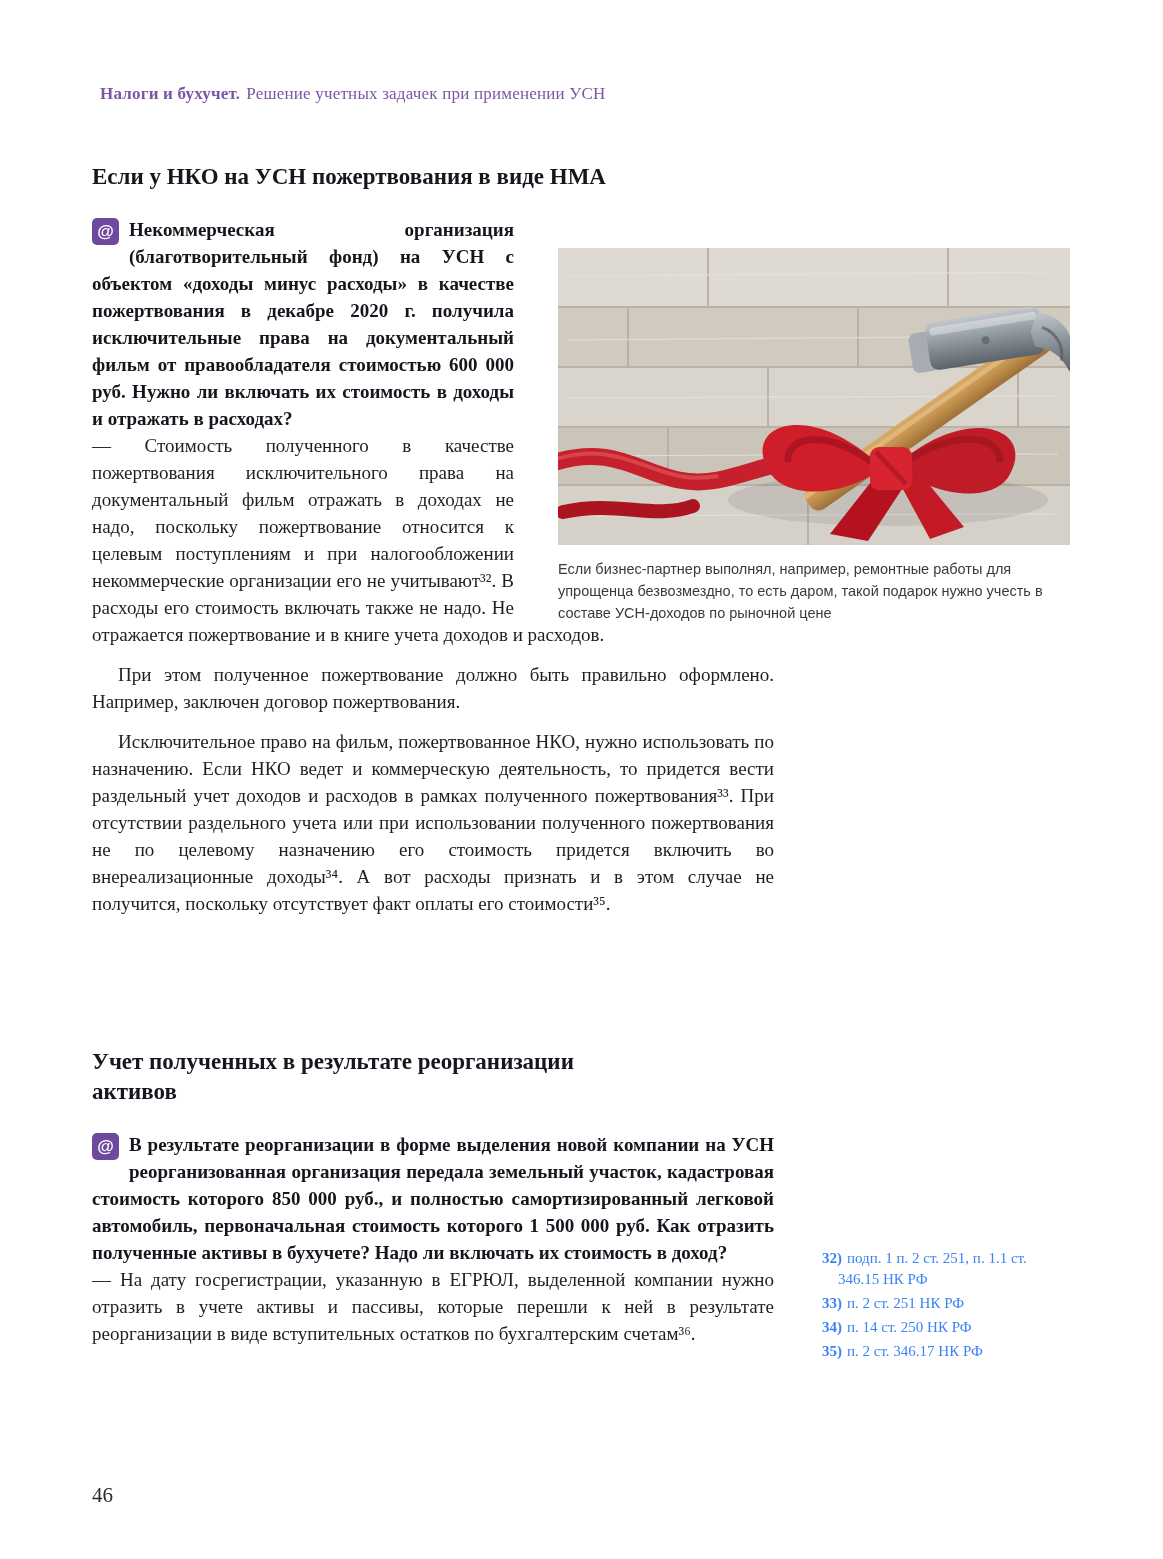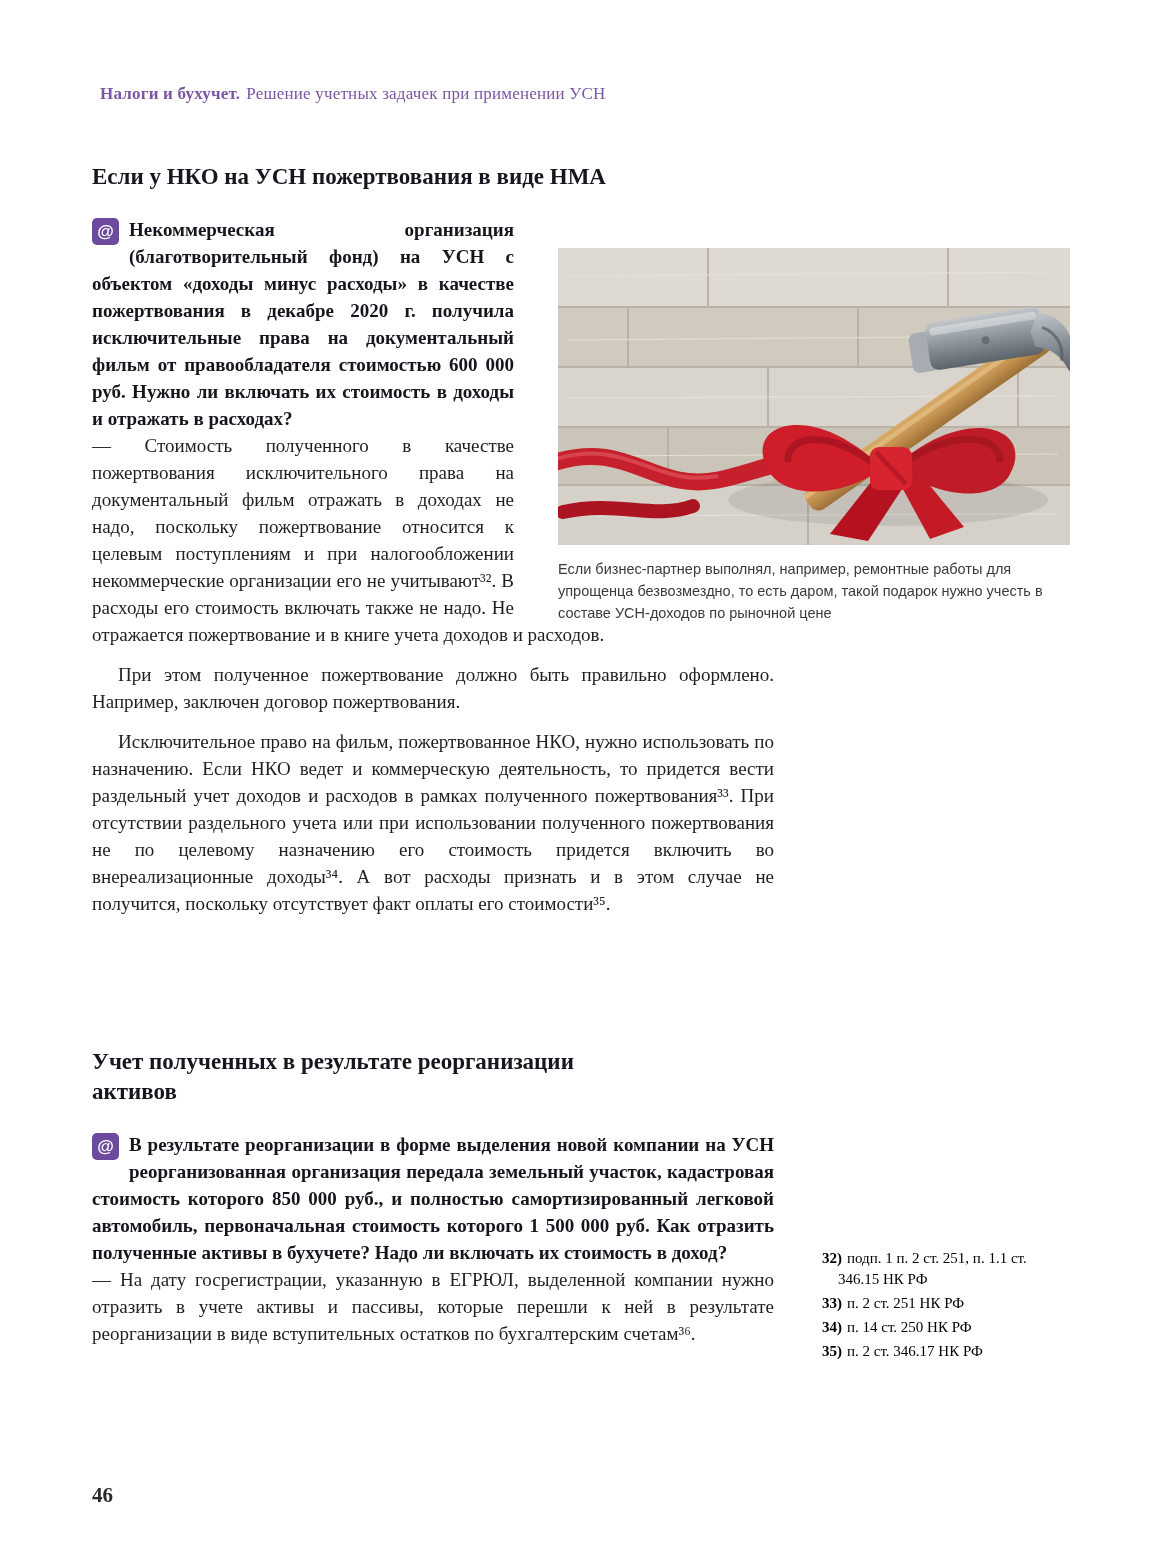--- a/index.html
+++ b/index.html
@@ -55,28 +55,28 @@
   .photo-caption{
     margin-top:13px;
     font-family:"Liberation Sans", sans-serif;
     font-size:14.5px;line-height:22px;color:#3a3a3c;
     width:505px;
   }
 
   
   .footnotes{
     position:absolute;left:822px;top:1248px;width:228px;
-    font-size:15px;line-height:21px;color:#000000;
+    font-size:15px;line-height:21px;color:#3b82f6;
   }
   .footnote{padding-left:16px;text-indent:-16px;margin-bottom:3px;}
   .fn-num{font-weight:bold;margin-right:5px;}
 
   .page-number{
     position:absolute;left:92px;top:1483px;
-    font-size:21px;color:#2a2a2e;font-weight:bold;
+    font-size:21px;color:#2a2a2e;
   }
 </style>
 </head>
 <body>
 
 <div class="page">
 
   <div class="runhead">
     <span class="brand">Налоги и бухучет.</span><span class="subtitle">Решение учетных задачек при применении УСН</span>
   </div>

